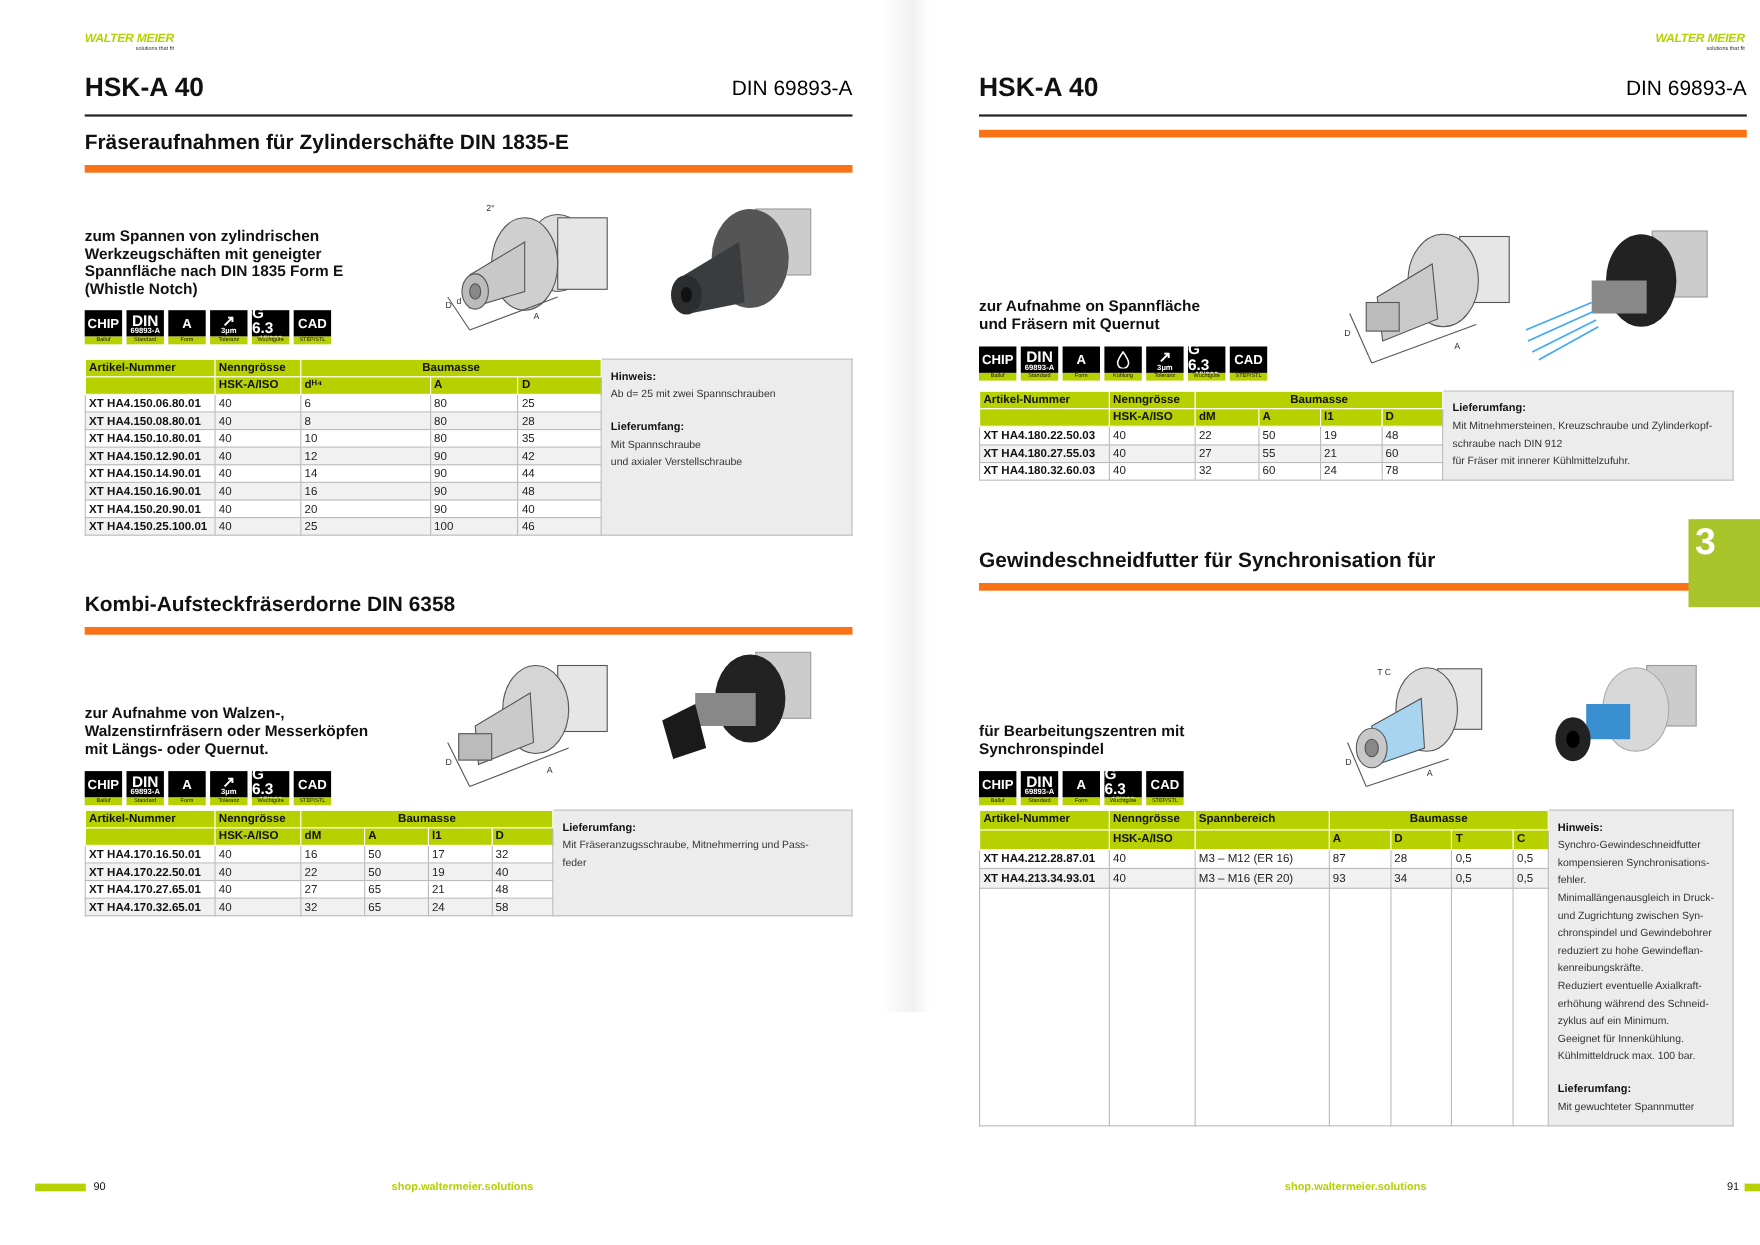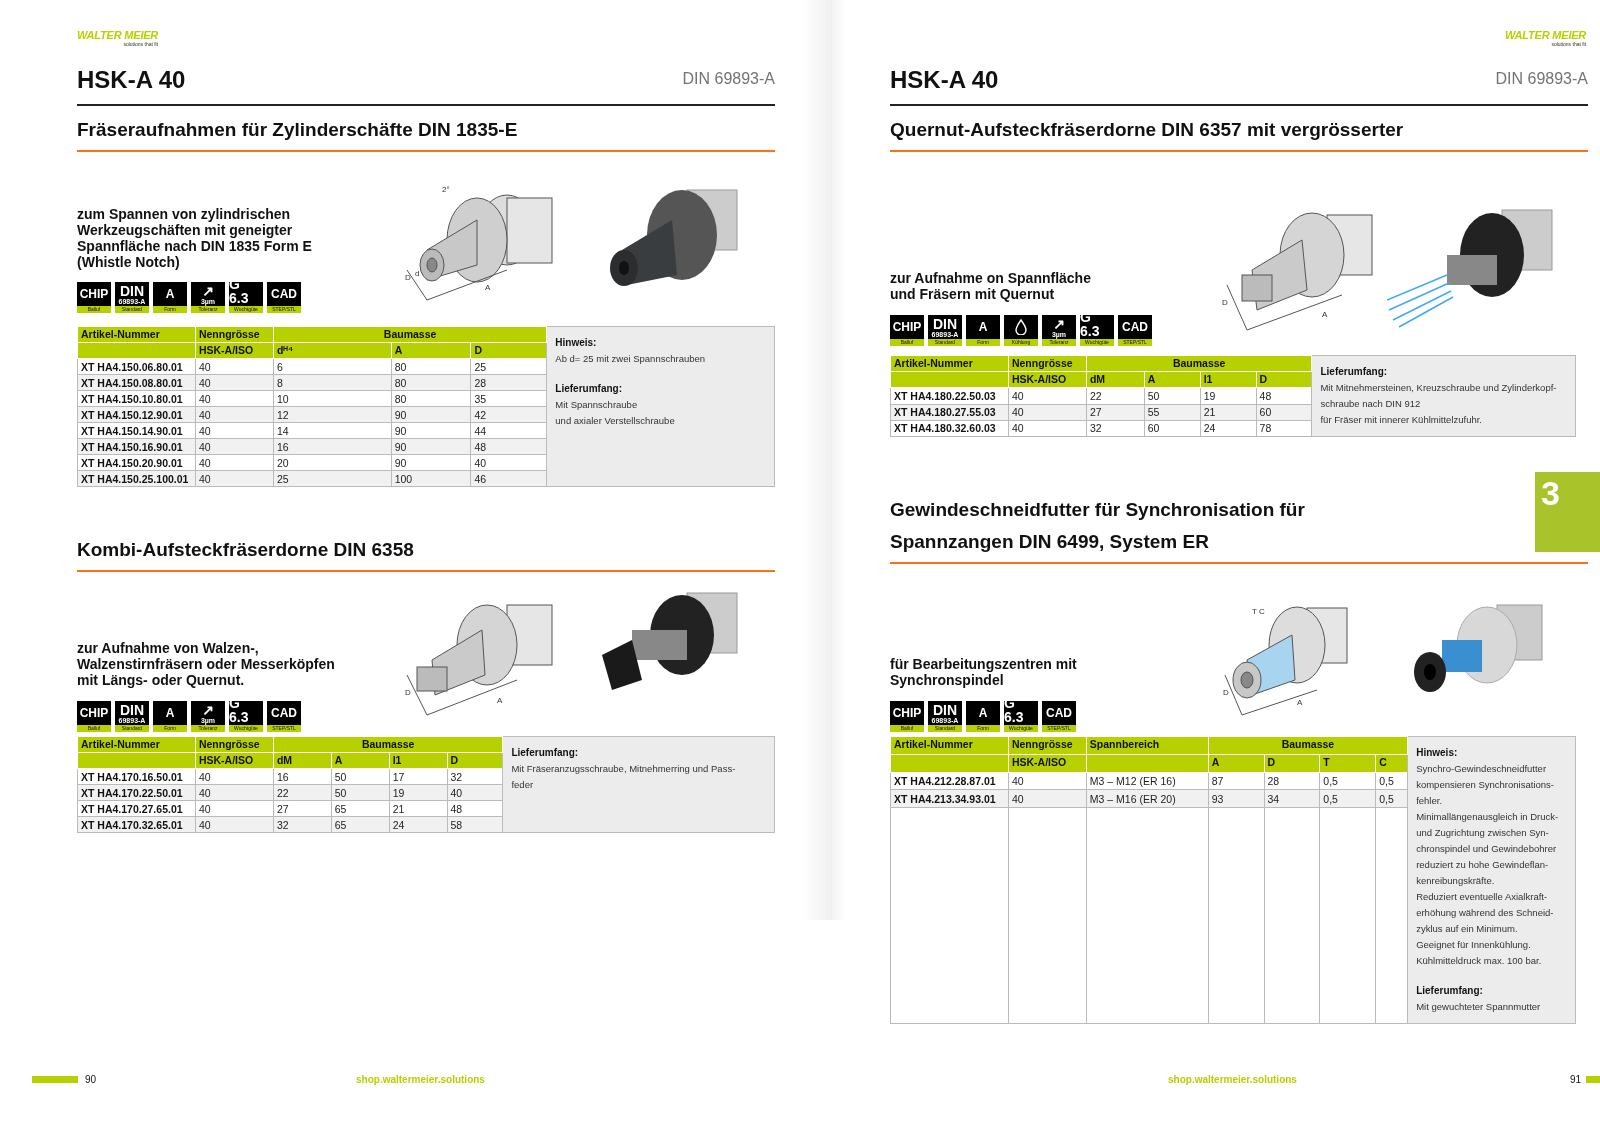--- a/index.html
+++ b/index.html
@@ -11,23 +11,23 @@
   .page.right { left: 800px; width: 800px; }
   .gutter-shadow-l { position: absolute; right: 0; top: 0; width: 30px; height: 100%; background: linear-gradient(to right, rgba(0,0,0,0), rgba(0,0,0,0.06)); }
   .gutter-shadow-r { position: absolute; left: 0; top: 0; width: 14px; height: 100%; background: linear-gradient(to left, rgba(0,0,0,0), rgba(0,0,0,0.05)); }
 
   .logo { position: absolute; top: 30px; line-height: 1; }
   .logo .brand { font-weight: bold; font-style: italic; font-size: 11px; color: #b7d000; letter-spacing: -0.2px; display: block; }
   .logo .tag { font-size: 5px; color: #333; display: block; text-align: right; margin-top: 1px; }
 
   .hdr { position: absolute; left: 45px; width: 698px; top: 66px; height: 40px; border-bottom: 2px solid #222; }
   .hdr .title { position: absolute; left: 0; top: 0; font-size: 24px; font-weight: bold; }
-  .hdr .din { position: absolute; right: 0; top: 4px; font-size: 16px; color: #737373; }
-
-  .sec-title { position: absolute; left: 45px; width: 698px; font-size: 19px; font-weight: bold; line-height: 32px; border-bottom: 2px solid #f97316; padding-bottom: 4px; }
+  .hdr .din { position: absolute; right: 0; top: 4px; font-size: 19px; color: #000000; }
+
+  .sec-title { position: absolute; left: 45px; width: 698px; font-size: 19px; font-weight: bold; line-height: 32px; border-bottom: 7px solid #f97316; padding-bottom: 4px; }
 
   .desc { position: absolute; left: 45px; font-size: 14px; font-weight: bold; line-height: 16px; }
 
   .badges { position: absolute; left: 45px; display: flex; gap: 4px; }
   .badge { width: 34px; display: flex; flex-direction: column; }
   .badge .top { height: 24px; background: #000000; color: #fff; display: flex; flex-direction: column; align-items: center; justify-content: center; font-weight: bold; line-height: 1; }
   .badge .top .big { font-size: 12px; }
   .badge .top .s1 { font-size: 14px; }
   .badge .top .s2 { font-size: 7px; }
   .badge .bot { height: 7px; background: #b7d000; color: #111; font-size: 5px; text-align: center; line-height: 7px; }
@@ -375,21 +375,20 @@
     <span class="brand">WALTER MEIER</span>
     <span class="tag">solutions that fit</span>
   </div>
 
   <div class="hdr" style="left:58px;">
     <span class="title">HSK-A 40</span>
     <span class="din">DIN 69893-A</span>
   </div>
 
   <div class="sec-title" style="left:58px; top:114px;">
-    <div>Quernut-Aufsteckfräserdorne DIN 6357 mit vergrösserter</div>
   </div>
 
   <div class="desc" style="left:58px; top:270px;">
     <div>zur Aufnahme on Spannfläche</div>
     <div>und Fräsern mit Quernut</div>
   </div>
 
   <div class="badges" style="left:58px; top:315px;">
     <div class="badge">
         <div class="top">
@@ -516,21 +515,20 @@
           <td>32</td>
           <td>60</td>
           <td>24</td>
           <td>78</td>
         </tr>
   </tbody>
     </table>
 
   <div class="sec-title" style="left:58px; top:494px;">
     <div>Gewindeschneidfutter für Synchronisation für</div>
-    <div>Spannzangen DIN 6499, System ER</div>
   </div>
 
   <div class="desc" style="left:58px; top:656px;">
     <div>für Bearbeitungszentren mit</div>
     <div>Synchronspindel</div>
   </div>
 
   <div class="badges" style="left:58px; top:701px;">
     <div class="badge">
         <div class="top">

